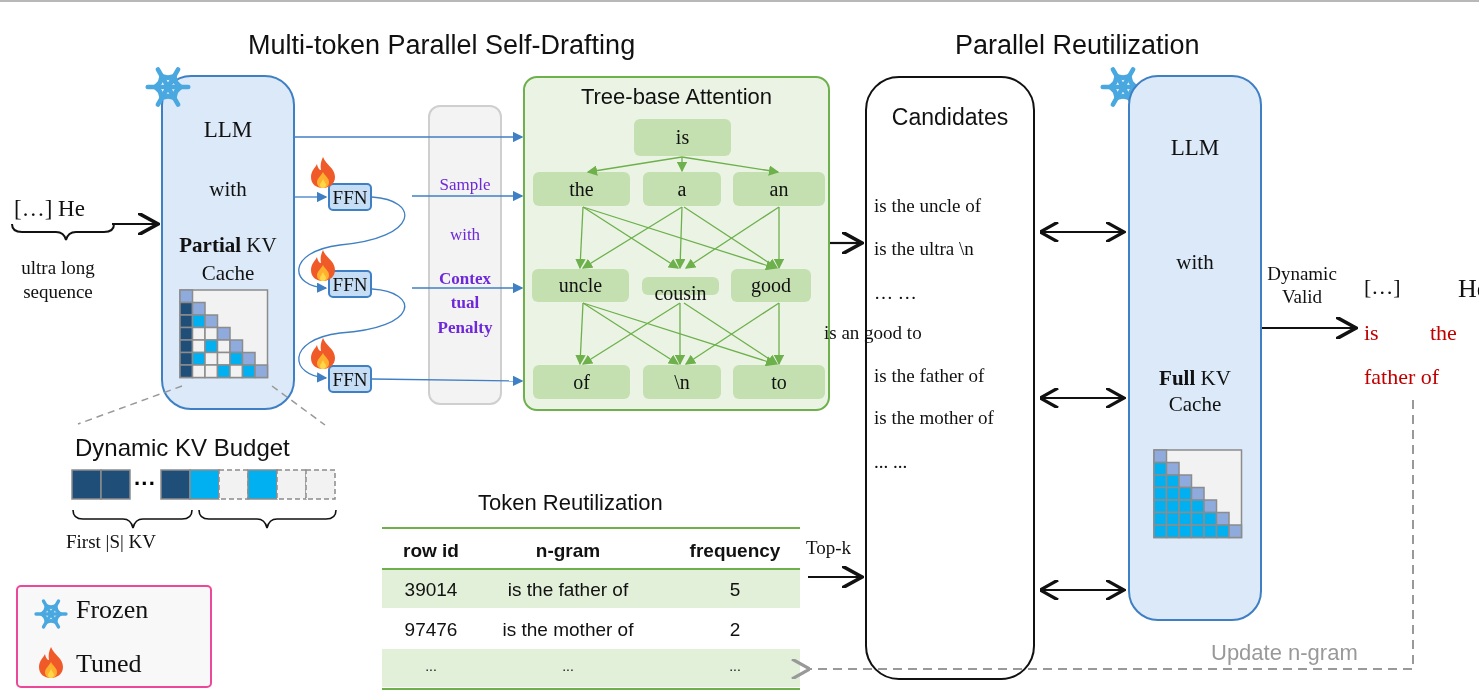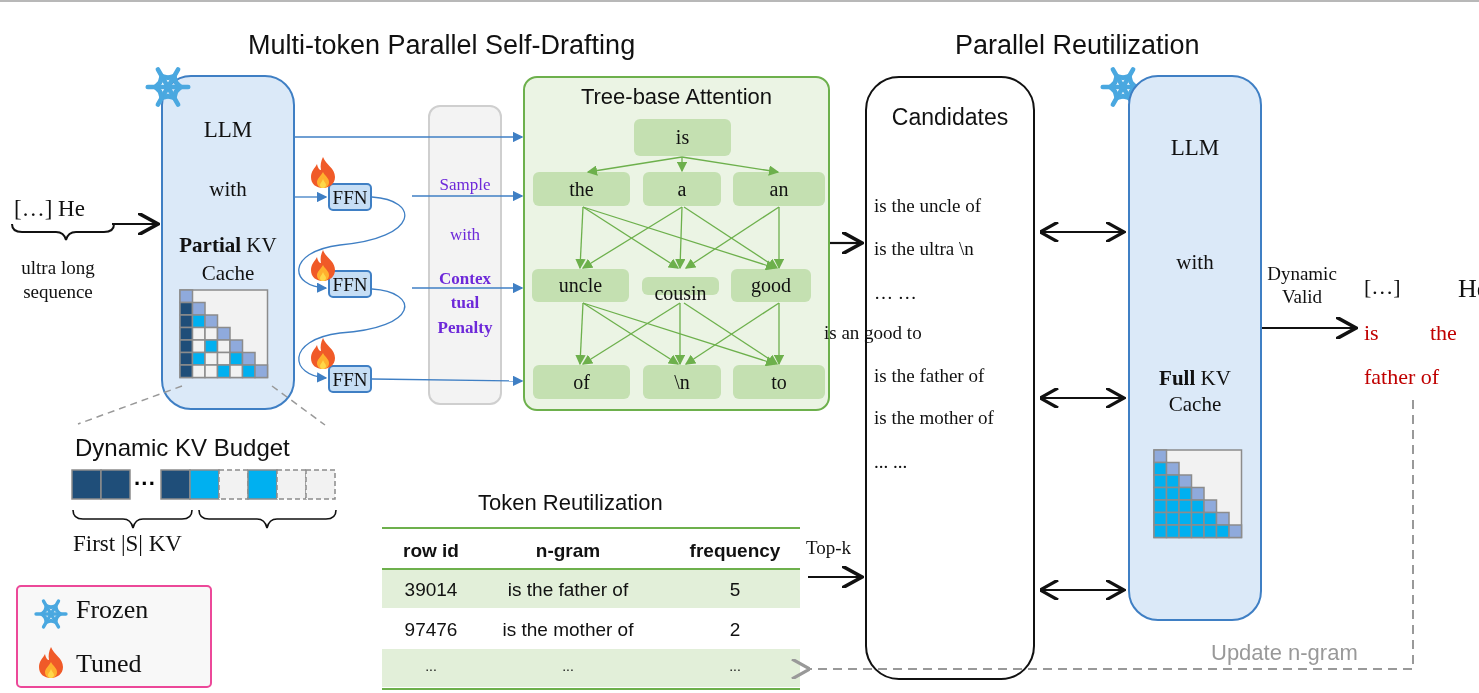--- a/index.html
+++ b/index.html
@@ -226,21 +226,21 @@
     <rect x="2" y="3" width="29" height="29" fill="#1f4e79" stroke="#8c8c8c" stroke-width="1.5"></rect>
     <rect x="31" y="3" width="29" height="29" fill="#1f4e79" stroke="#8c8c8c" stroke-width="1.5"></rect>
     <text x="64" y="24" font-size="22" font-weight="bold" font-family="Liberation Sans, sans-serif">···</text>
     <rect x="91" y="3" width="29" height="29" fill="#1f4e79" stroke="#8c8c8c" stroke-width="1.5"></rect>
     <rect x="120" y="3" width="29" height="29" fill="#00b0f0" stroke="#8c8c8c" stroke-width="1.5"></rect>
     <rect x="149" y="3" width="29" height="29" fill="#f2f2f2" stroke="#8c8c8c" stroke-width="1.5" stroke-dasharray="5,3"></rect>
     <rect x="178" y="3" width="29" height="29" fill="#00b0f0" stroke="#8c8c8c" stroke-width="1.5"></rect>
     <rect x="207" y="3" width="29" height="29" fill="#f2f2f2" stroke="#8c8c8c" stroke-width="1.5" stroke-dasharray="5,3"></rect>
     <rect x="236" y="3" width="29" height="29" fill="#f2f2f2" stroke="#8c8c8c" stroke-width="1.5" stroke-dasharray="5,3"></rect>
   </svg>
-<div class="abs serif" style="left:73px;top:531px;font-size:23px;">First |S| KV</div>
+<div class="abs serif" style="left:66px;top:531px;font-size:19px;">First |S| KV</div>
 <div class="abs serif ctr" style="left:195px;top:529px;width:176px;font-size:19px;line-height:26px;">
 </div>
 
 <div class="abs legend" style="left:16px;top:585px;width:196px;height:103px;">
   <div class="abs" style="left:16px;top:10px;"><svg width="34" height="34" class="snow">
         <g stroke="#4aa8e0" stroke-width="3.4" stroke-linecap="round">
           <line x1="17" y1="17" x2="31.96" y2="17"></line>
           <line x1="26.275199999999998" y1="17" x2="22.890138417103756" y2="13.61493841710376"></line>
           <line x1="26.275199999999998" y1="17" x2="22.89013841710376" y2="20.385061582896242"></line>
           <line x1="17" y1="17" x2="24.480000000000004" y2="29.955740040615204"></line>

